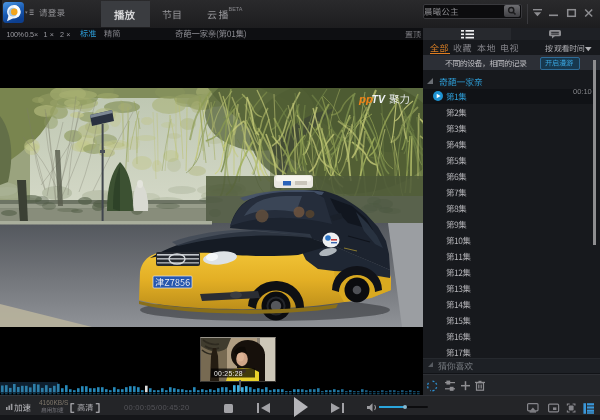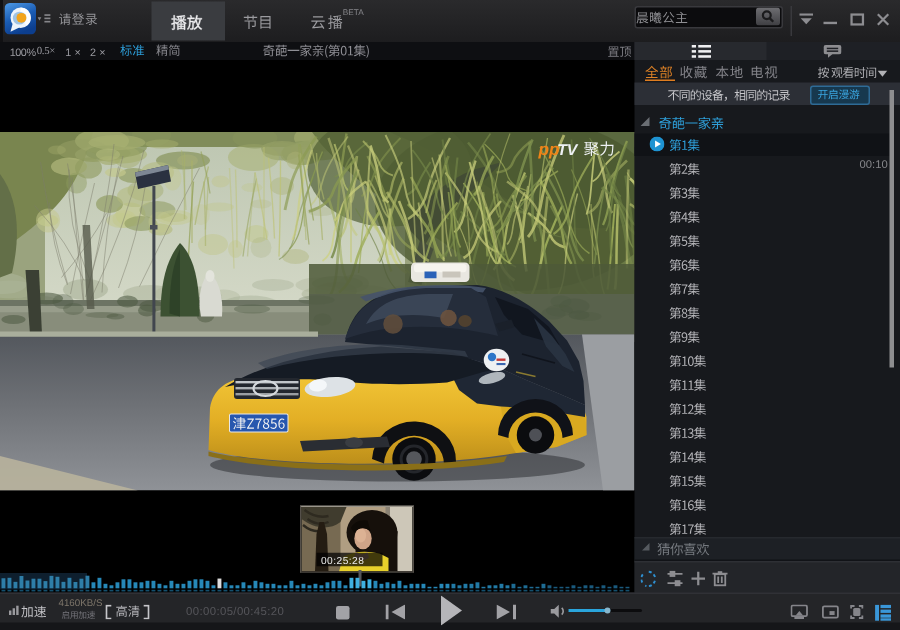--- a/index.html
+++ b/index.html
@@ -65,21 +65,21 @@
 <div style="position:absolute;left:527px;top:4px;width:1px;height:20px;background:#39393d;"></div>
 <svg style="position:absolute;left:532px;top:8px" width="62" height="10">
 <rect x="1" y="1" width="9" height="1.4" fill="#8d8d91"></rect>
 <path d="M1.8 4.2 l7.4 0 l-3.7 4 z" fill="#8d8d91"></path>
 <rect x="17" y="6.5" width="9" height="1.6" fill="#8d8d91"></rect>
 <rect x="35.7" y="1.7" width="7.6" height="6.6" fill="none" stroke="#8d8d91" stroke-width="1.5"></rect>
 <path d="M53.2 1.5 l7 7 M60.2 1.5 l-7 7" stroke="#8d8d91" stroke-width="1.5"></path>
 </svg>
 <div style="position:absolute;left:0;top:28px;width:423px;height:12px;background:#0e0f12"></div>
 <div style="position:absolute;left:6.5px;top:30.5px;font-size:7.2px;color:#9a9aa0;white-space:nowrap;line-height:1;letter-spacing:-0.3px;">100%</div>
-<div style="position:absolute;left:24.5px;top:30.5px;font-size:7.2px;color:#9a9aa0;white-space:nowrap;line-height:1;letter-spacing:-0.2px;font-family:Liberation Serif, serif;">0.5×</div>
+<div style="position:absolute;left:24.5px;top:30.5px;font-size:7.2px;color:#9a9aa0;white-space:nowrap;line-height:1;letter-spacing:-0.2px;">0.5×</div>
 <div style="position:absolute;left:43.5px;top:30.5px;font-size:7.2px;color:#9a9aa0;white-space:nowrap;line-height:1;letter-spacing:2.2px;">1×</div>
 <div style="position:absolute;left:60px;top:30.5px;font-size:7.2px;color:#9a9aa0;white-space:nowrap;line-height:1;letter-spacing:2.2px;">2×</div>
 <svg style="position:absolute;left:79.5px;top:28.4px;overflow:visible" width="16.4" height="10.7">
     <g transform="translate(0,8.6) scale(0.008200,-0.008200)">
       <path d="M466 764L466 693L902 693L902 764ZM779 325C826 225 873 95 888 16L957 41C940 120 892 247 843 345ZM491 342C465 236 420 129 364 57C381 49 411 28 425 18C479 94 529 211 560 327ZM422 525L422 454L636 454L636 18C636 5 632 1 617 0C604 0 557 -1 505 1C515 -22 526 -54 529 -76C599 -76 645 -74 674 -62C703 -49 712 -26 712 17L712 454L956 454L956 525ZM202 840L202 628L49 628L49 558L186 558C153 434 88 290 24 215C38 196 58 165 66 145C116 209 165 314 202 422L202 -79L277 -79L277 444C311 395 351 333 368 301L412 360C392 388 306 498 277 531L277 558L408 558L408 628L277 628L277 840ZM1048 765C1098 695 1157 598 1183 538L1253 575C1226 634 1165 727 1113 796ZM1048 2L1124 -33C1171 62 1226 191 1268 303L1202 339C1156 220 1093 84 1048 2ZM1435 395L1646 395L1646 262L1435 262ZM1435 461L1435 596L1646 596L1646 461ZM1607 805C1635 761 1667 701 1681 661L1452 661C1476 710 1497 762 1515 814L1445 831C1395 677 1310 528 1211 433C1227 421 1255 394 1266 380C1301 416 1334 458 1365 506L1365 -80L1435 -80L1435 -9L1954 -9L1954 59L1719 59L1719 196L1912 196L1912 262L1719 262L1719 395L1913 395L1913 461L1719 461L1719 596L1934 596L1934 661L1686 661L1750 693C1734 731 1702 789 1670 833ZM1435 196L1646 196L1646 59L1435 59Z" fill="#2da0dc"></path>
     </g>
   </svg>
 <svg style="position:absolute;left:104.0px;top:28.4px;overflow:visible" width="16.4" height="10.7">
     <g transform="translate(0,8.6) scale(0.008200,-0.008200)">
       <path d="M51 762C77 693 101 602 106 543L161 556C154 616 131 706 103 775ZM328 779C315 712 286 614 264 555L311 540C336 596 367 689 391 763ZM41 504L41 434L170 434C139 324 83 192 30 121C42 101 62 68 69 45C110 104 150 198 182 294L182 -78L251 -78L251 319C281 266 316 201 330 167L381 224C361 256 277 381 251 412L251 434L363 434L363 504L251 504L251 837L182 837L182 504ZM636 840L636 759L426 759L426 701L636 701L636 639L451 639L451 584L636 584L636 517L398 517L398 458L960 458L960 517L707 517L707 584L912 584L912 639L707 639L707 701L934 701L934 759L707 759L707 840ZM823 341L823 266L532 266L532 341ZM460 398L460 -79L532 -79L532 84L823 84L823 -2C823 -13 819 -17 806 -17C794 -18 753 -18 707 -16C717 -34 726 -60 729 -79C792 -79 833 -78 860 -68C886 -57 893 -39 893 -2L893 398ZM532 212L823 212L823 137L532 137ZM1107 454L1107 -78L1180 -78L1180 454ZM1152 539C1194 502 1242 448 1264 413L1322 454C1299 489 1250 540 1207 577ZM1320 387L1320 41L1688 41L1688 387ZM1207 843C1174 748 1116 657 1049 598C1066 589 1096 568 1111 556C1147 592 1183 638 1214 689L1274 689C1297 648 1320 599 1330 566L1396 593C1387 619 1369 655 1350 689L1493 689L1493 752L1248 752C1259 776 1269 800 1278 825ZM1596 841C1571 755 1525 673 1468 618C1487 609 1517 588 1530 576C1558 606 1586 645 1610 688L1687 688C1717 646 1746 595 1758 561L1823 590C1812 617 1790 653 1767 688L1930 688L1930 751L1641 751C1651 775 1660 800 1668 825ZM1620 189L1620 99L1385 99L1385 189ZM1385 329L1620 329L1620 245L1385 245ZM1350 538L1350 470L1820 470L1820 11C1820 -4 1816 -8 1800 -9C1785 -10 1732 -10 1676 -8C1686 -26 1696 -55 1700 -74C1775 -74 1824 -73 1855 -63C1885 -51 1894 -32 1894 10L1894 538Z" fill="#8a8a90"></path>
@@ -532,21 +532,21 @@
 <div style="position:absolute;left:423px;top:88.5px;width:171px;height:15.5px;background:#101216;"></div>
 <svg style="position:absolute;left:432.5px;top:91px" width="10" height="10">
 <circle cx="5" cy="5" r="5" fill="#1e93d2"></circle>
     <path d="M3.7 2.7 l3.9 2.3 l-3.9 2.3 z" fill="#fff"></path>
   </svg>
 <svg style="position:absolute;left:446.0px;top:90.6px;overflow:visible" width="20.2" height="11.1">
     <g transform="translate(0,8.9) scale(0.008500,-0.008500)">
       <path d="M168 401C160 329 145 240 131 180L398 180C315 93 188 17 70 -22C87 -36 108 -63 119 -81C238 -34 369 51 457 151L457 -80L531 -80L531 180L821 180C811 89 800 50 786 36C778 29 768 28 750 28C732 27 685 28 636 33C647 14 656 -15 657 -36C709 -39 758 -39 783 -37C812 -35 830 -29 847 -12C873 13 886 74 900 214C901 224 902 244 902 244L531 244L531 337L868 337L868 558L131 558L131 494L457 494L457 401ZM231 337L457 337L457 244L217 244ZM531 494L795 494L795 401L531 401ZM212 845C177 749 117 658 46 598C65 589 95 572 109 561C147 597 184 643 216 696L271 696C292 656 312 607 321 575L387 599C380 624 364 662 346 696L507 696L507 754L249 754C261 778 272 803 281 828ZM598 845C572 753 525 665 464 607C483 598 515 579 530 568C561 602 591 646 617 696L685 696C718 657 749 607 763 574L828 602C816 628 793 664 767 696L947 696L947 754L644 754C654 778 663 803 670 828ZM1029 0L1431 0L1431 76L1284 76L1284 733L1214 733C1174 710 1127 693 1062 681L1062 623L1193 623L1193 76L1029 76ZM1897 292L1897 225L1491 225L1491 162L1830 162C1734 90 1590 26 1466 -6C1483 -22 1504 -50 1516 -69C1644 -29 1794 47 1897 135L1897 -79L1972 -79L1972 138C2074 52 2226 -23 2357 -61C2368 -42 2389 -15 2405 1C2280 31 2138 92 2042 162L2384 162L2384 225L1972 225L1972 292ZM1927 552L1927 486L1684 486L1684 552ZM1904 824C1920 797 1937 763 1949 734L1723 734C1744 765 1763 797 1780 827L1702 842C1658 754 1577 642 1467 558C1484 548 1509 526 1522 510C1553 536 1582 563 1609 591L1609 271L1684 271L1684 303L2356 303L2356 363L1999 363L1999 432L2286 432L2286 486L1999 486L1999 552L2283 552L2283 606L1999 606L1999 672L2324 672L2324 734L2028 734C2015 766 1993 810 1971 843ZM1927 606L1684 606L1684 672L1927 672ZM1927 432L1927 363L1684 363L1684 432Z" fill="#2e9fd9"></path>
     </g>
   </svg>
-<div style="position:absolute;left:573px;top:106px;font-size:7.5px;color:#85868a;white-space:nowrap;line-height:1;letter-spacing:0px;">00:10</div>
+<div style="position:absolute;left:573px;top:88px;font-size:7.5px;color:#85868a;white-space:nowrap;line-height:1;letter-spacing:0px;">00:10</div>
 <svg style="position:absolute;left:446.0px;top:106.6px;overflow:visible" width="20.2" height="11.1">
     <g transform="translate(0,8.9) scale(0.008500,-0.008500)">
       <path d="M168 401C160 329 145 240 131 180L398 180C315 93 188 17 70 -22C87 -36 108 -63 119 -81C238 -34 369 51 457 151L457 -80L531 -80L531 180L821 180C811 89 800 50 786 36C778 29 768 28 750 28C732 27 685 28 636 33C647 14 656 -15 657 -36C709 -39 758 -39 783 -37C812 -35 830 -29 847 -12C873 13 886 74 900 214C901 224 902 244 902 244L531 244L531 337L868 337L868 558L131 558L131 494L457 494L457 401ZM231 337L457 337L457 244L217 244ZM531 494L795 494L795 401L531 401ZM212 845C177 749 117 658 46 598C65 589 95 572 109 561C147 597 184 643 216 696L271 696C292 656 312 607 321 575L387 599C380 624 364 662 346 696L507 696L507 754L249 754C261 778 272 803 281 828ZM598 845C572 753 525 665 464 607C483 598 515 579 530 568C561 602 591 646 617 696L685 696C718 657 749 607 763 574L828 602C816 628 793 664 767 696L947 696L947 754L644 754C654 778 663 803 670 828ZM985 0L1446 0L1446 79L1243 79C1206 79 1161 75 1123 72C1295 235 1411 384 1411 531C1411 661 1328 746 1197 746C1104 746 1040 704 981 639L1034 587C1075 636 1126 672 1186 672C1277 672 1321 611 1321 527C1321 401 1215 255 985 54ZM1897 292L1897 225L1491 225L1491 162L1830 162C1734 90 1590 26 1466 -6C1483 -22 1504 -50 1516 -69C1644 -29 1794 47 1897 135L1897 -79L1972 -79L1972 138C2074 52 2226 -23 2357 -61C2368 -42 2389 -15 2405 1C2280 31 2138 92 2042 162L2384 162L2384 225L1972 225L1972 292ZM1927 552L1927 486L1684 486L1684 552ZM1904 824C1920 797 1937 763 1949 734L1723 734C1744 765 1763 797 1780 827L1702 842C1658 754 1577 642 1467 558C1484 548 1509 526 1522 510C1553 536 1582 563 1609 591L1609 271L1684 271L1684 303L2356 303L2356 363L1999 363L1999 432L2286 432L2286 486L1999 486L1999 552L2283 552L2283 606L1999 606L1999 672L2324 672L2324 734L2028 734C2015 766 1993 810 1971 843ZM1927 606L1684 606L1684 672L1927 672ZM1927 432L1927 363L1684 363L1684 432Z" fill="#b5b5b9"></path>
     </g>
   </svg>
 <svg style="position:absolute;left:446.0px;top:122.6px;overflow:visible" width="20.2" height="11.1">
     <g transform="translate(0,8.9) scale(0.008500,-0.008500)">
       <path d="M168 401C160 329 145 240 131 180L398 180C315 93 188 17 70 -22C87 -36 108 -63 119 -81C238 -34 369 51 457 151L457 -80L531 -80L531 180L821 180C811 89 800 50 786 36C778 29 768 28 750 28C732 27 685 28 636 33C647 14 656 -15 657 -36C709 -39 758 -39 783 -37C812 -35 830 -29 847 -12C873 13 886 74 900 214C901 224 902 244 902 244L531 244L531 337L868 337L868 558L131 558L131 494L457 494L457 401ZM231 337L457 337L457 244L217 244ZM531 494L795 494L795 401L531 401ZM212 845C177 749 117 658 46 598C65 589 95 572 109 561C147 597 184 643 216 696L271 696C292 656 312 607 321 575L387 599C380 624 364 662 346 696L507 696L507 754L249 754C261 778 272 803 281 828ZM598 845C572 753 525 665 464 607C483 598 515 579 530 568C561 602 591 646 617 696L685 696C718 657 749 607 763 574L828 602C816 628 793 664 767 696L947 696L947 754L644 754C654 778 663 803 670 828ZM1204 -13C1335 -13 1440 65 1440 196C1440 297 1371 361 1285 382L1285 387C1363 414 1415 474 1415 563C1415 679 1325 746 1201 746C1117 746 1052 709 997 659L1046 601C1088 643 1139 672 1198 672C1275 672 1322 626 1322 556C1322 477 1271 416 1119 416L1119 346C1289 346 1347 288 1347 199C1347 115 1286 63 1198 63C1115 63 1060 103 1017 147L970 88C1018 35 1090 -13 1204 -13ZM1897 292L1897 225L1491 225L1491 162L1830 162C1734 90 1590 26 1466 -6C1483 -22 1504 -50 1516 -69C1644 -29 1794 47 1897 135L1897 -79L1972 -79L1972 138C2074 52 2226 -23 2357 -61C2368 -42 2389 -15 2405 1C2280 31 2138 92 2042 162L2384 162L2384 225L1972 225L1972 292ZM1927 552L1927 486L1684 486L1684 552ZM1904 824C1920 797 1937 763 1949 734L1723 734C1744 765 1763 797 1780 827L1702 842C1658 754 1577 642 1467 558C1484 548 1509 526 1522 510C1553 536 1582 563 1609 591L1609 271L1684 271L1684 303L2356 303L2356 363L1999 363L1999 432L2286 432L2286 486L1999 486L1999 552L2283 552L2283 606L1999 606L1999 672L2324 672L2324 734L2028 734C2015 766 1993 810 1971 843ZM1927 606L1684 606L1684 672L1927 672ZM1927 432L1927 363L1684 363L1684 432Z" fill="#b5b5b9"></path>
     </g>
   </svg>

